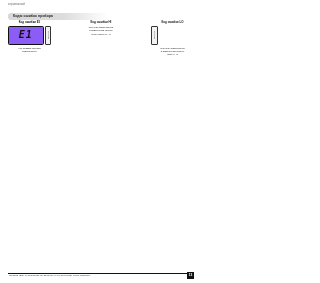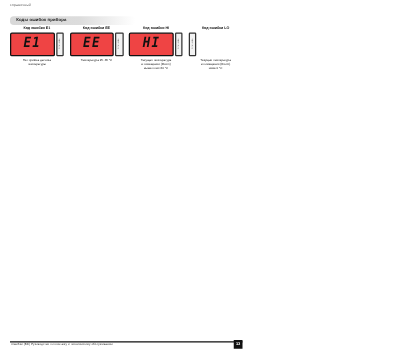--- a/index.html
+++ b/index.html
@@ -76,21 +76,21 @@
     display: flex;
     align-items: stretch;
     gap: 0.8px;
   }
 
   .lcd {
     flex: 1 1 auto;
     height: 17px;
     border: 0.7px solid #111;
     border-radius: 1.5px;
-    background: #ef4444;
+    background: #8b5cf6;
     display: flex;
     align-items: center;
     justify-content: center;
   }
   .lcd-digits {
     font-family: "DejaVu Sans Mono", monospace;
     font-size: 10px;
     font-weight: bold;
     font-style: italic;
     letter-spacing: 1px;
@@ -182,43 +182,23 @@
         <span class="lcd-digits">E1</span>
       </div>
       <div class="side-strip">
         <span class="side-text">Error code</span>
       </div>
     </div>
     <div class="card-caption">Нет приёма датчика
 температуры</div>
   </div>
 
-  <div class="card">
-    <div class="card-label">Код ошибки EE</div>
-    <div class="display-row">
-      <div class="lcd">
-        <span class="lcd-digits">EE</span>
-      </div>
-      <div class="side-strip">
-        <span class="side-text">Error code</span>
-      </div>
-    </div>
-    <div class="card-caption">Температура  25..35 °C</div>
-  </div>
 
   <div class="card">
     <div class="card-label">Код ошибки HI</div>
-    <div class="display-row">
-      <div class="lcd">
-        <span class="lcd-digits">HI</span>
-      </div>
-      <div class="side-strip">
-        <span class="side-text">Error code</span>
-      </div>
-    </div>
     <div class="card-caption">Текущая температура
 в помещении (Room)
 выше плюс 60 °C</div>
   </div>
 
   <div class="card">
     <div class="card-label">Код ошибки LO</div>
     <div class="display-row">
       <div class="side-strip">
         <span class="side-text">Error code</span>

